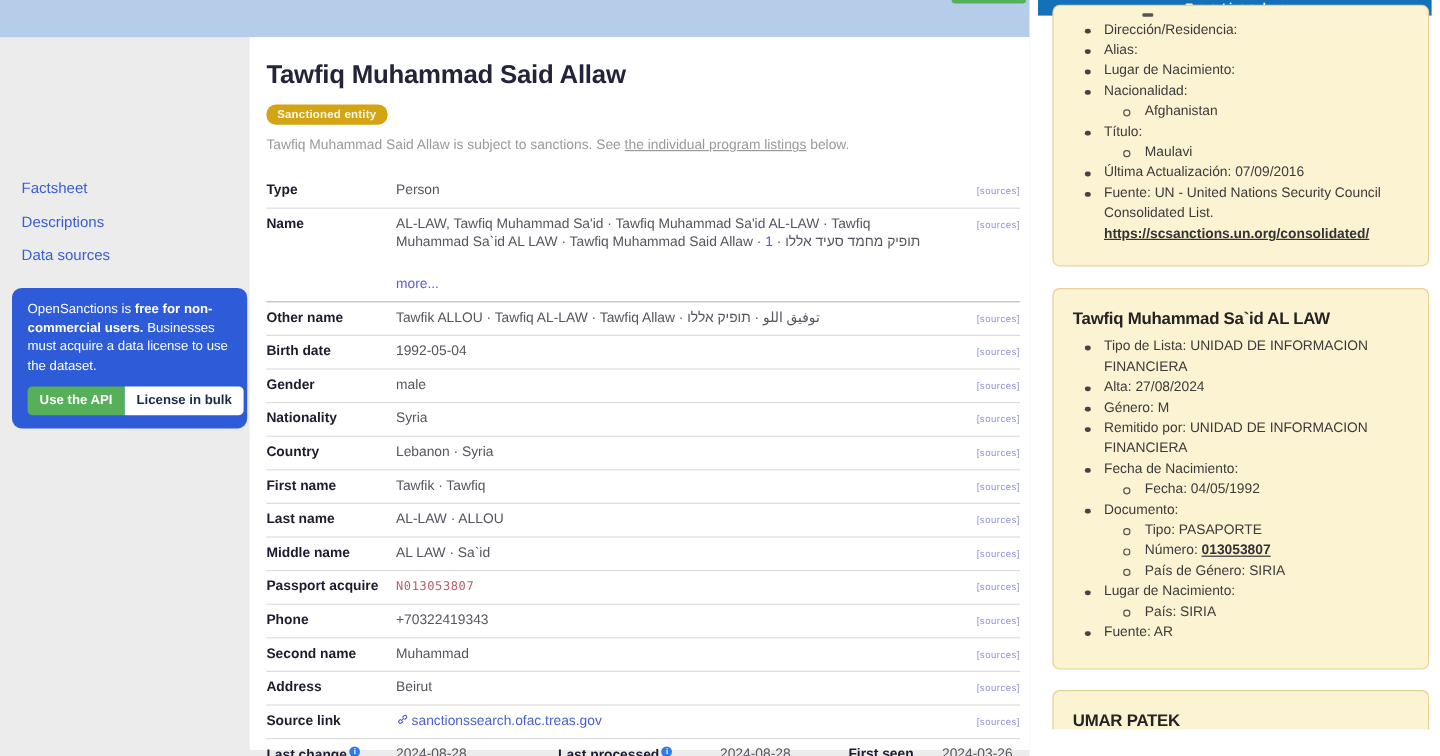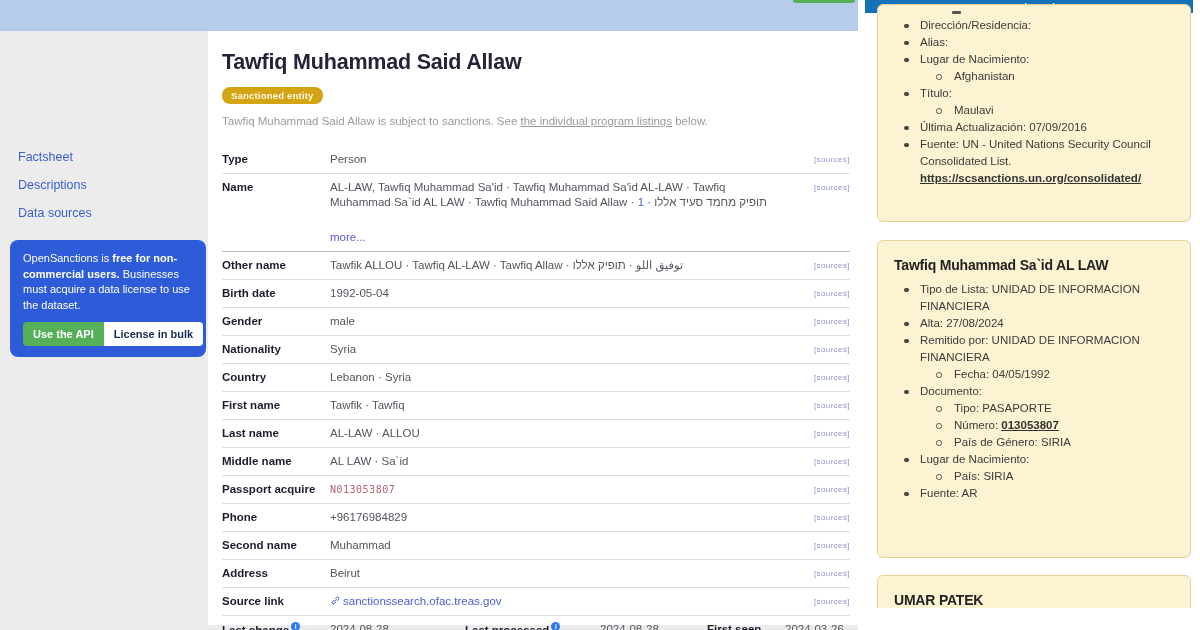--- a/index.html
+++ b/index.html
@@ -140,21 +140,21 @@
             <span class="rv"><span>AL LAW · Sa`id</span></span>
             <span class="rs">[sources]</span>
           </div>
           <div class="trow">
             <span class="rl">Passport acquire</span>
             <span class="rv"><span class="mono">N013053807</span></span>
             <span class="rs">[sources]</span>
           </div>
           <div class="trow">
             <span class="rl">Phone</span>
-            <span class="rv"><span>+96176984829</span></span>
+            <span class="rv"><span>+70322419343</span></span>
             <span class="rs">[sources]</span>
           </div>
           <div class="trow">
             <span class="rl">Second name</span>
             <span class="rv"><span>Muhammad</span></span>
             <span class="rs">[sources]</span>
           </div>
           <div class="trow">
             <span class="rl">Address</span>
             <span class="rv"><span>Beirut</span></span>
@@ -181,31 +181,34 @@
   </div>
 
   <div class="right-panel">
     <div class="addr-bar"><span class="lock"></span><span>repet.jus.gob.ar</span></div>
     <div id="rcards">
         <div class="rcard" style="top: 4px; height: 218px;">
           <div class="frag"></div>
           <div class="b1">Dirección/Residencia:</div>
           <div class="b1">Alias:</div>
           <div class="b1">Lugar de Nacimiento:</div>
+          <div class="b1">Nacionalidad:</div>
           <div class="b2">Afghanistan</div>
           <div class="b1">Título:</div>
           <div class="b2">Maulavi</div>
           <div class="b1">Última Actualización: 07/09/2016</div>
           <div class="b1">Fuente: UN - United Nations Security Council Consolidated List.<div class="clink">https://scsanctions.un.org/consolidated/</div></div>
         </div>
         <div class="rcard" style="top: 240px; height: 318px;">
           <h3>Tawfiq Muhammad Sa`id AL LAW</h3>
           <div class="b1">Tipo de Lista: UNIDAD DE INFORMACION FINANCIERA</div>
           <div class="b1">Alta: 27/08/2024</div>
+          <div class="b1">Género: M</div>
           <div class="b1">Remitido por: UNIDAD DE INFORMACION FINANCIERA</div>
+          <div class="b1">Fecha de Nacimiento:</div>
           <div class="b2">Fecha: 04/05/1992</div>
           <div class="b1">Documento:</div>
           <div class="b2">Tipo: PASAPORTE</div>
           <div class="b2">Número: <span class="nlink">013053807</span></div>
           <div class="b2">País de Género: SIRIA</div>
           <div class="b1">Lugar de Nacimiento:</div>
           <div class="b2">País: SIRIA</div>
           <div class="b1">Fuente: AR</div>
         </div>
         <div class="rcard" style="top: 575px; height: 90px;">

